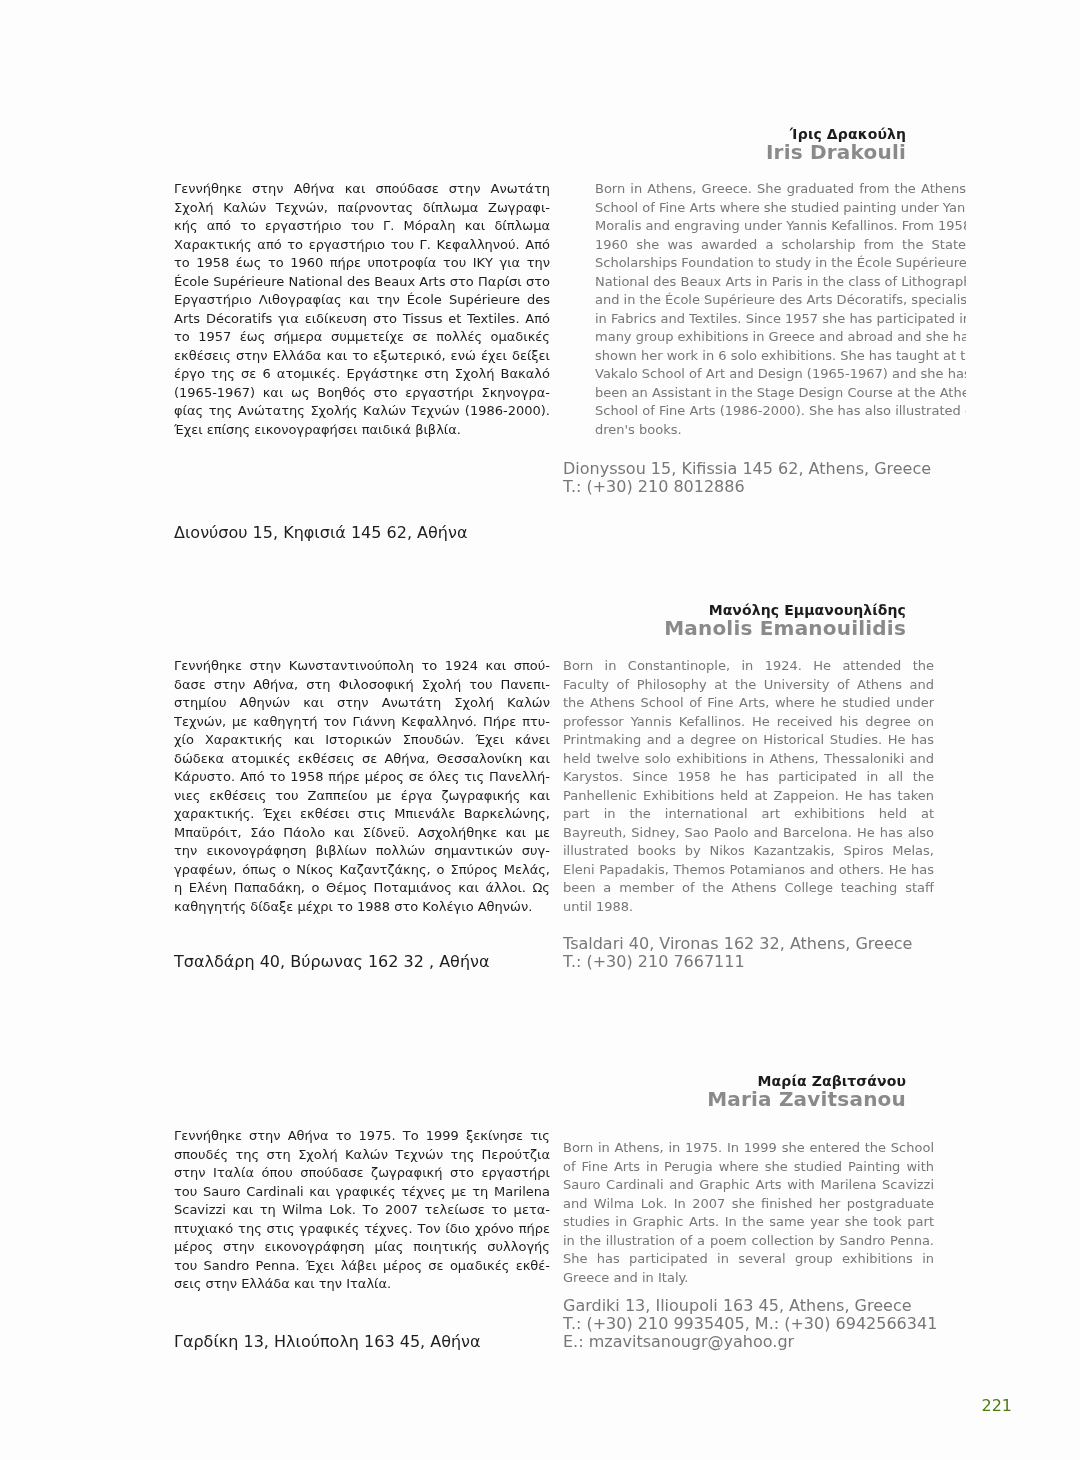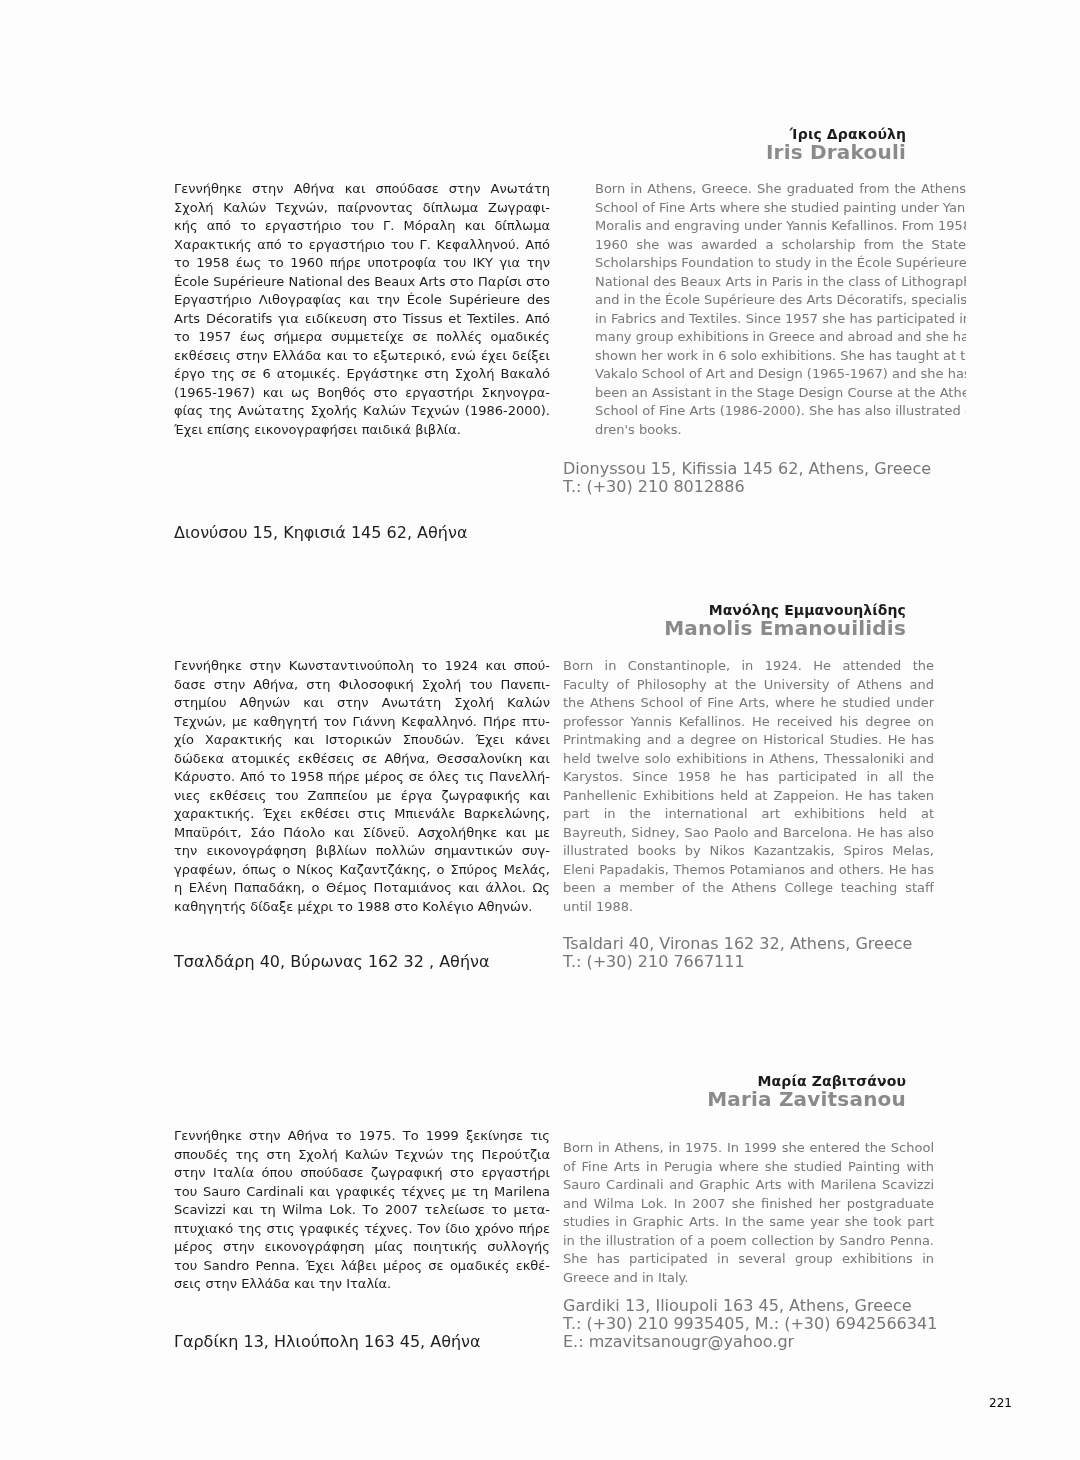--- a/index.html
+++ b/index.html
@@ -16,21 +16,21 @@
   .col-gr { left: 174px; color: #1e1e1e; }
   .col-en { left: 563px; color: #777; width: 371px; }
   .line {
     font-size: 13px; line-height: 18.5px; height: 18.5px; white-space: nowrap;
     text-align: justify; text-align-last: justify; overflow: hidden;
   }
   .line.last { text-align-last: left; }
   .addr { font-size: 16px; line-height: 18px; white-space: nowrap; }
   .col-gr .addr { color: #1e1e1e; }
   .col-en .addr { color: #777; }
-  .page-number { position: absolute; right: 68px; top: 1388px; font-size: 12px; color: #000000; }
+  .page-number { position: absolute; right: 68px; top: 1388px; font-size: 16px; color: #4d7c0f; }
 </style>
 </head>
 <body>
 
 <div class="page">
 
   <div class="entry" style="top:0;">
     <div class="name-block" style="top:117px;">
       <div class="name-gr">Ίρις Δρακούλη</div>
       <div class="name-en">Iris Drakouli</div>

